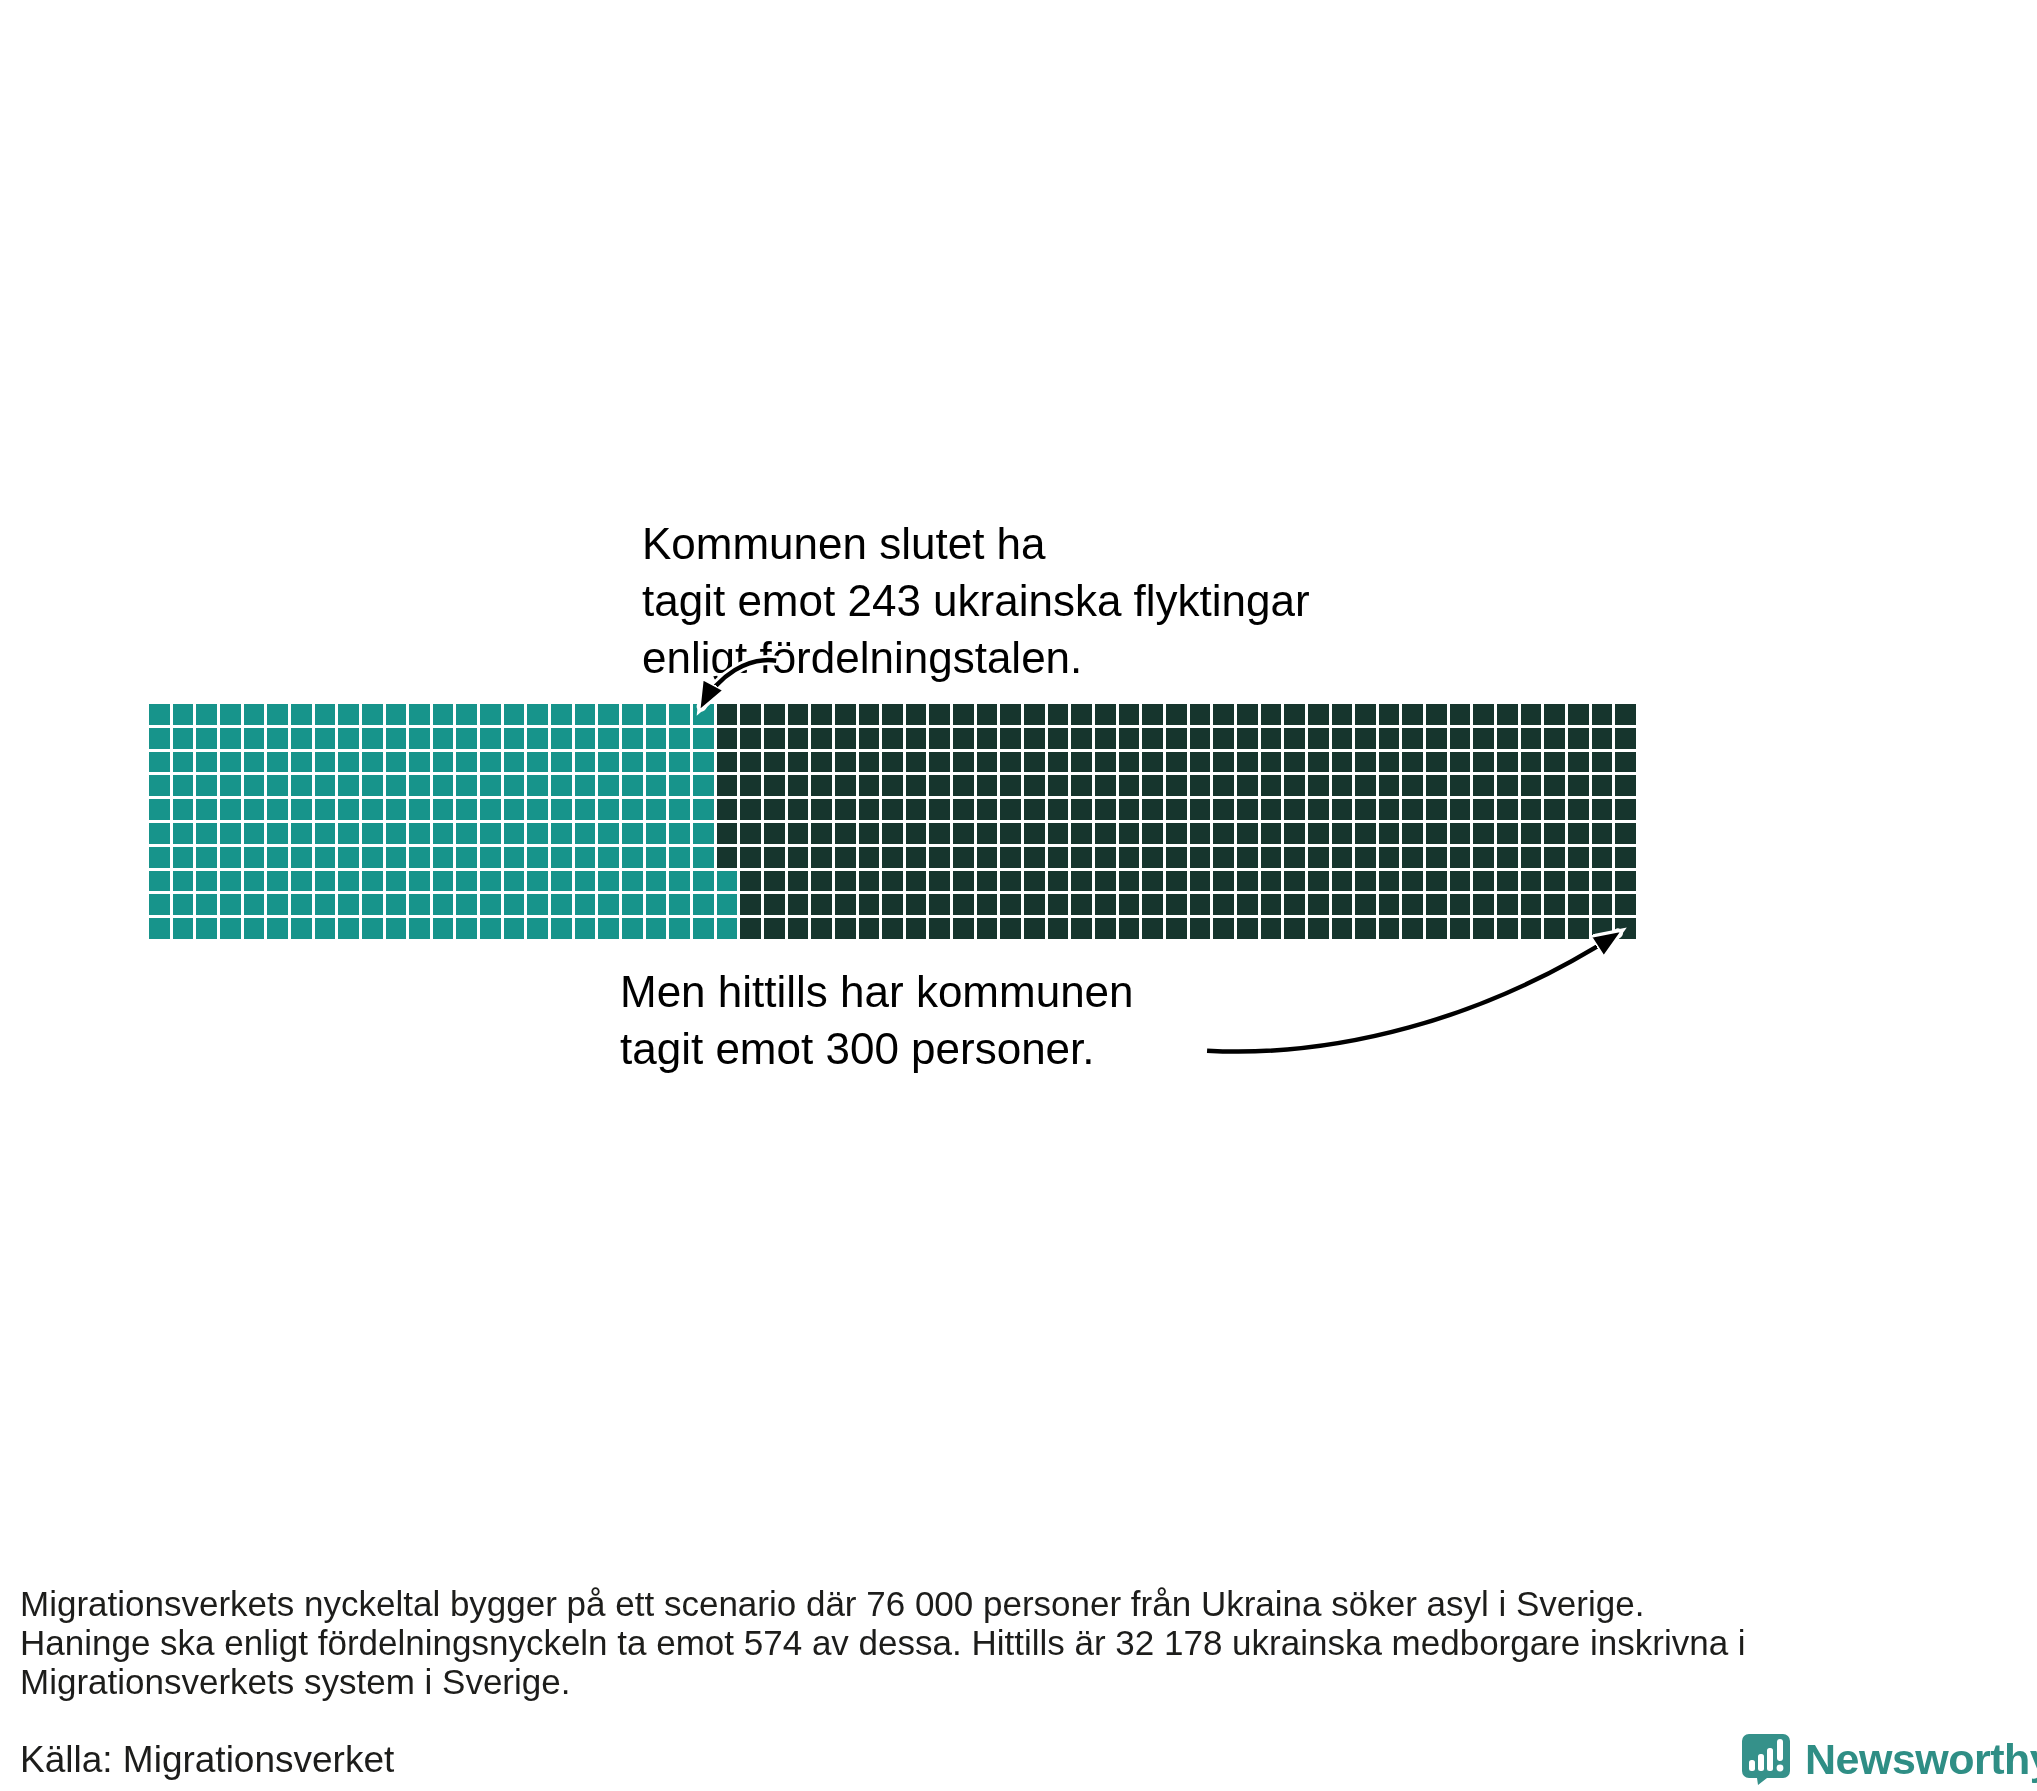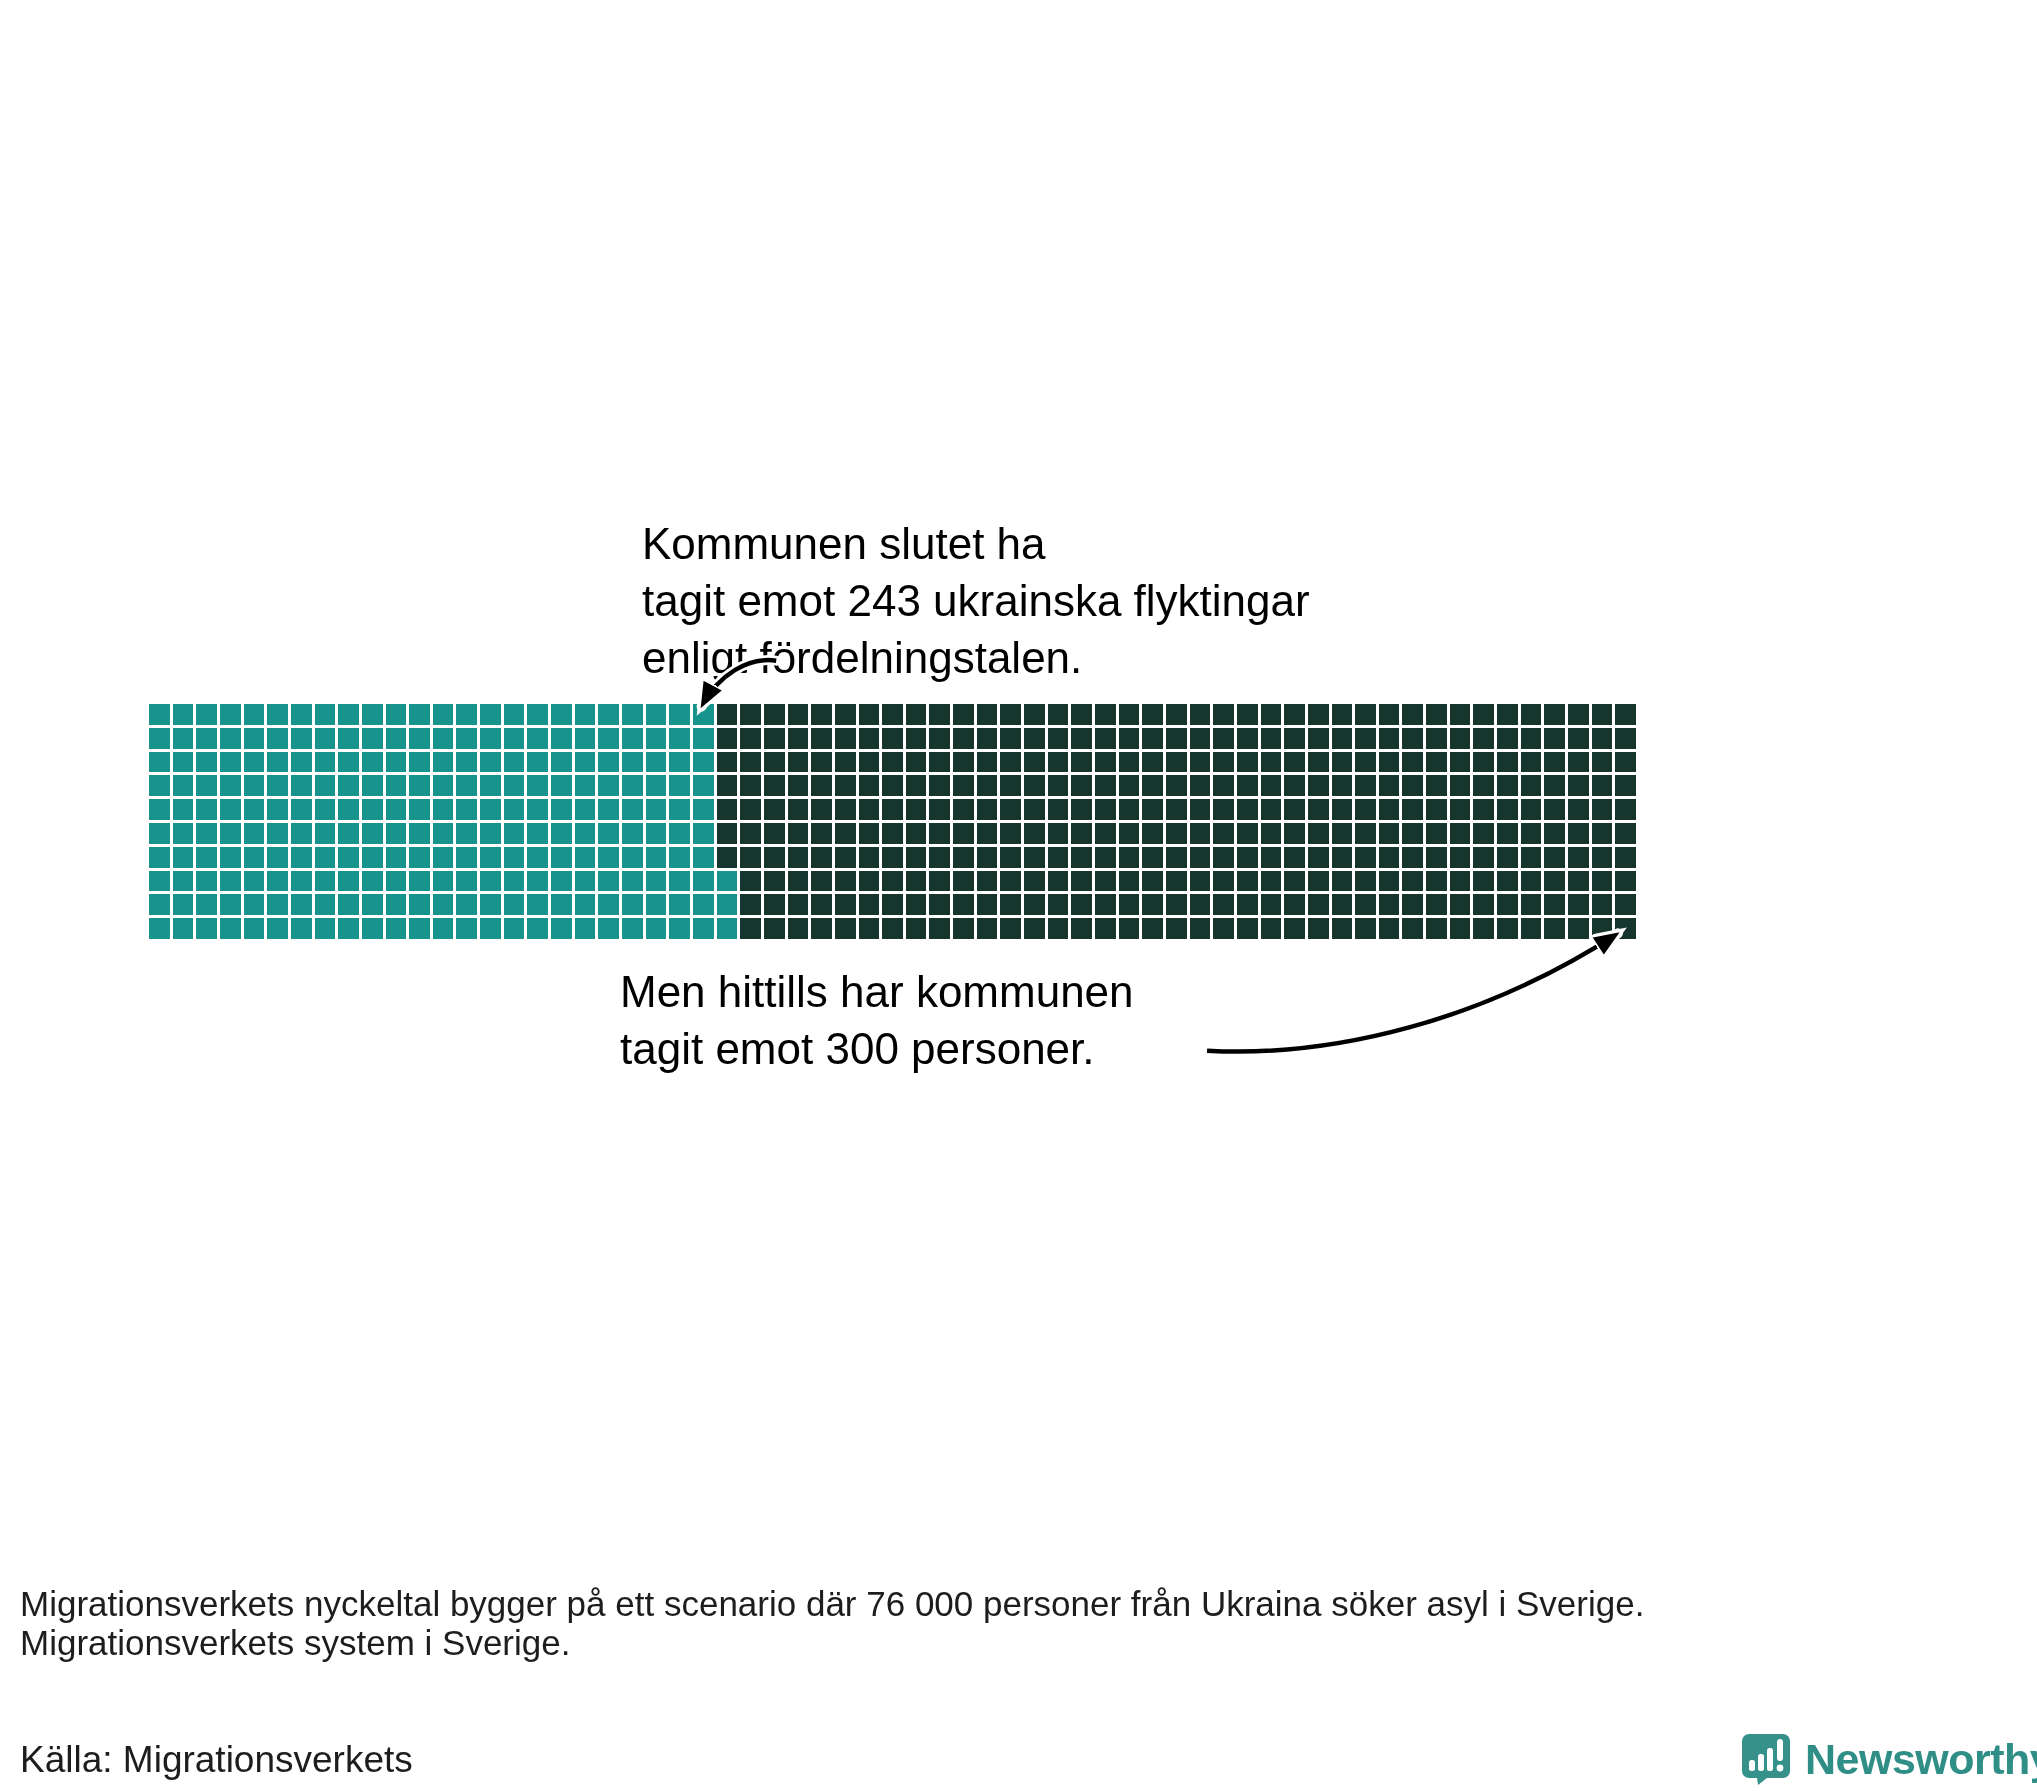--- a/index.html
+++ b/index.html
@@ -701,24 +701,25 @@
     </g>
   </svg>
 
   <div class="annotation annotation-actual">
     <div>Men hittills har kommunen</div>
     <div>tagit emot 300 personer.</div>
   </div>
 
   <div class="footer-note">
     <div>Migrationsverkets nyckeltal bygger på ett scenario där 76 000 personer från Ukraina söker asyl i Sverige.</div>
+    <div>Haninge ska enligt fördelningsnyckeln ta emot 574 av dessa. Hittills är 32 178 ukrainska medborgare inskrivna i</div>
     <div>Migrationsverkets system i Sverige.</div>
   </div>
 
-  <div class="source">Källa: Migrationsverkets</div>
+  <div class="source">Källa: Migrationsverket</div>
 
   <div class="brand">
     <svg width="50" height="52" viewBox="0 0 50 52">
       <path d="M8 1 h34 a7 7 0 0 1 7 7 v30 a7 7 0 0 1 -7 7 h-16 l-9 7 -1 -7 h-8 a7 7 0 0 1 -7 -7 v-30 a7 7 0 0 1 7 -7 z" fill="#35918a"></path>
       <rect x="8" y="27" width="6" height="11" rx="2.5" fill="#fff"></rect>
       <rect x="17" y="21" width="6" height="17" rx="2.5" fill="#fff"></rect>
       <rect x="26" y="15" width="6" height="23" rx="2.5" fill="#fff"></rect>
       <rect x="36" y="6" width="6" height="22" rx="3" fill="#fff"></rect>
       <circle cx="39" cy="35" r="3.4" fill="#fff"></circle>
     </svg>

